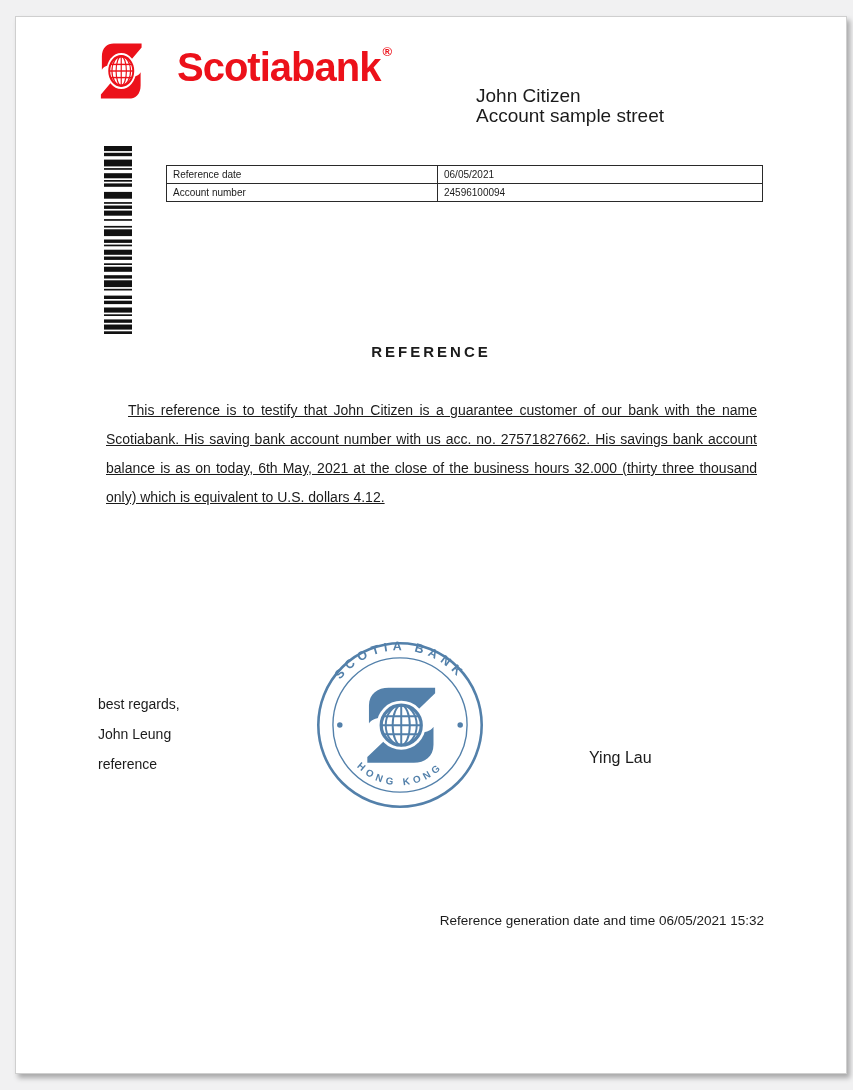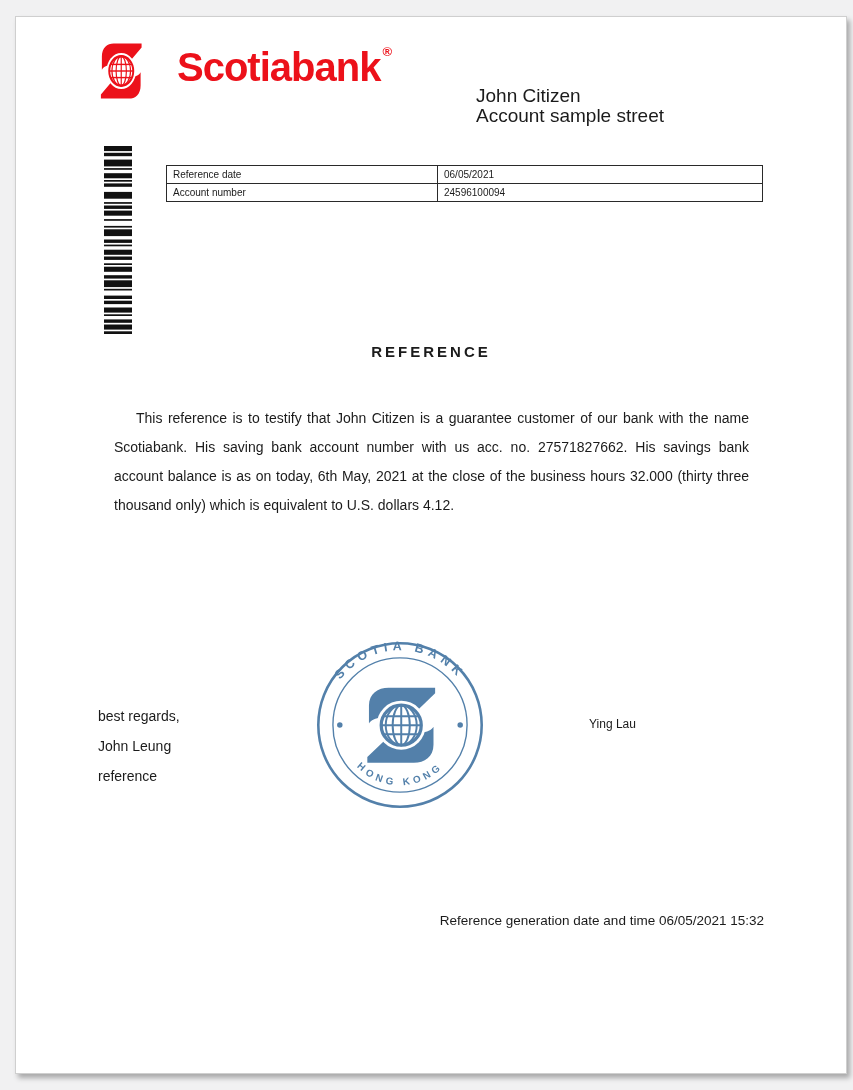--- a/index.html
+++ b/index.html
@@ -46,24 +46,24 @@
   
   .heading{
     position:absolute;left:0;top:326px;width:100%;
     text-align:center;font-size:15px;font-weight:bold;letter-spacing:3px;
   }
   
   .bodytext{
     position:absolute;left:82px;top:371px;width:667px;
     font-size:14px;line-height:29px;text-align:justify;
   }
-  .bodytext p{margin:16px;text-indent:22px;}
+  .bodytext p{margin:8px;text-indent:22px;text-decoration:underline;}
   
-  .signature{position:absolute;left:82px;top:672px;font-size:14px;line-height:30px;margin-top:12px;}
-  .countersign{position:absolute;left:573px;top:700px;font-size:12px;}
+  .signature{position:absolute;left:82px;top:672px;font-size:14px;line-height:30px;}
+  .countersign{position:absolute;left:573px;top:732px;font-size:16px;}
   
   .stamp{position:absolute;left:298px;top:622px;width:172px;height:172px;opacity:0.95;}
   
   .genline{position:absolute;right:82px;top:896px;font-size:13.5px;padding-left:38px;}
   .red{color:#EC111A;}
   .blue{color:#4A7AA6;}
 </style>
 </head>
 <body>
 

